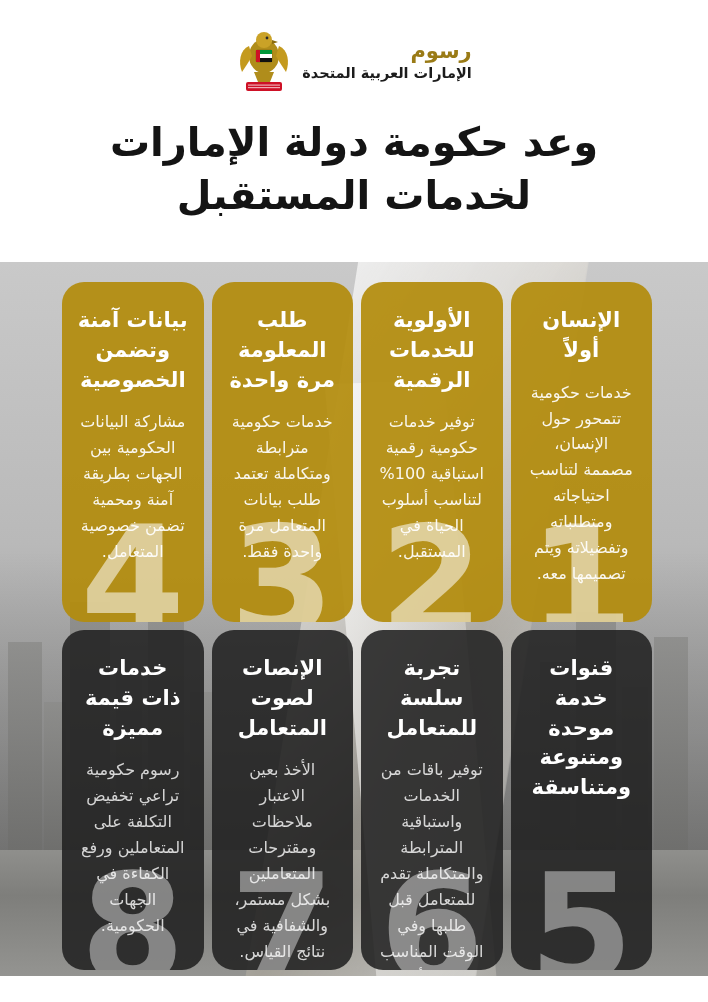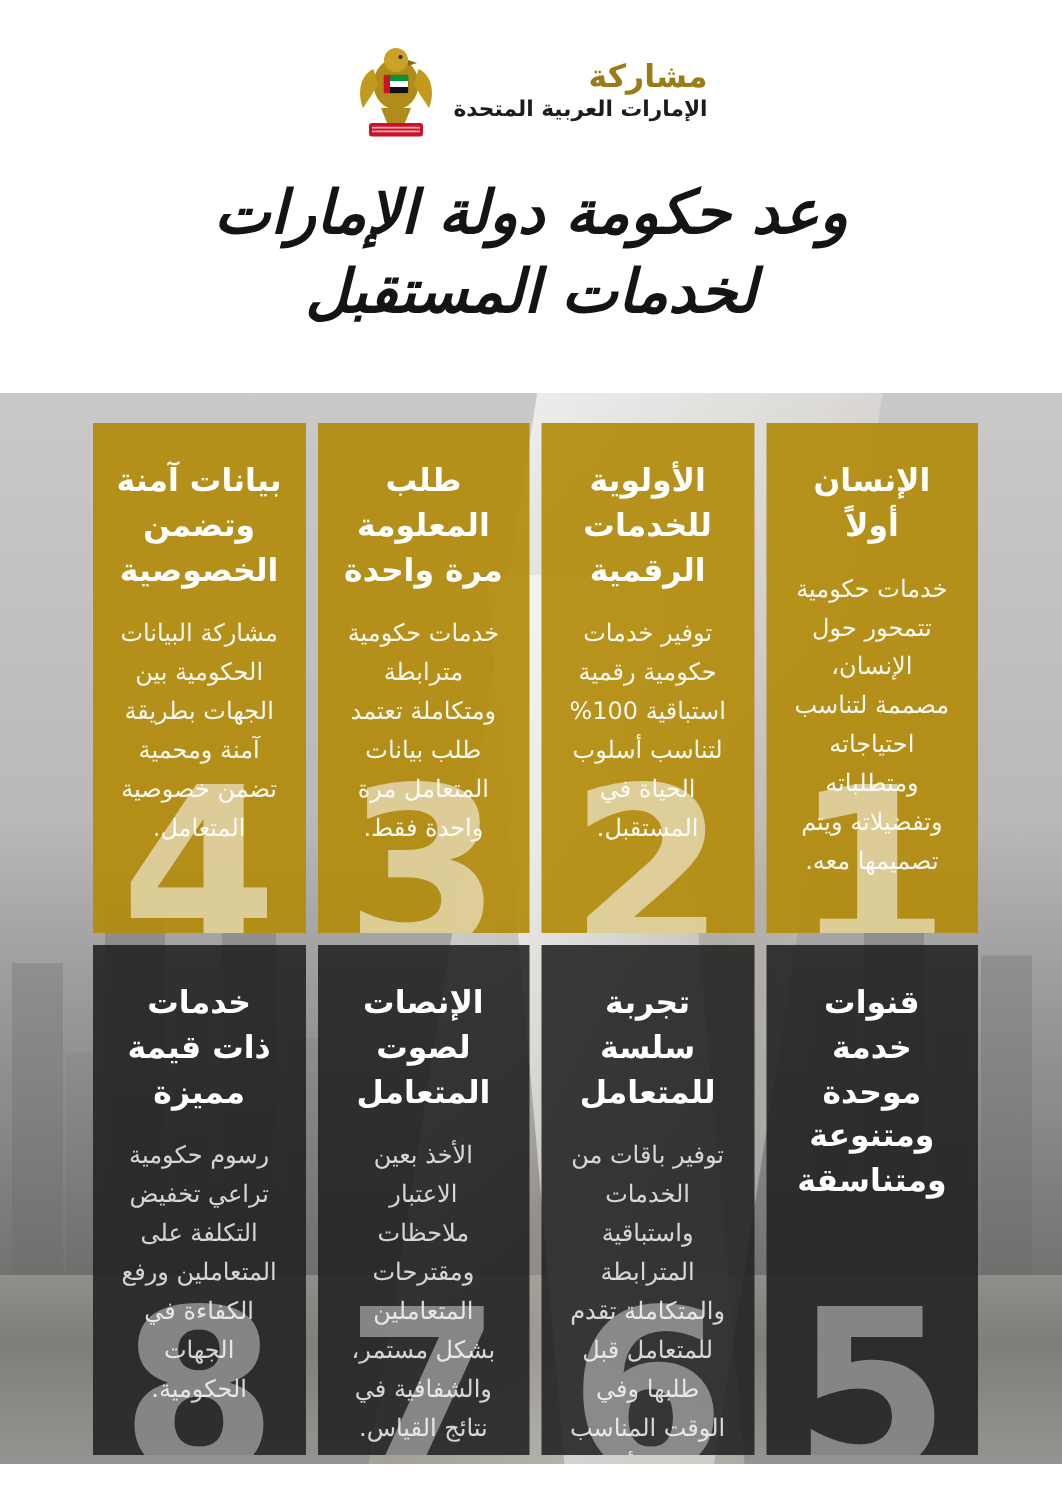--- a/index.html
+++ b/index.html
@@ -54,21 +54,21 @@
   .main-title {
     margin-top: 22px;
     text-align: center;
     color: #141414;
     font-weight: bold;
     font-size: 40px;
     line-height: 1.32;
     letter-spacing: 0px;
     padding: 0 36px;
   }
-  .main-title .ln { display: block; white-space: nowrap; font-style: italic; }
+  .main-title .ln { display: block; white-space: nowrap; }
   .main-title .ln2 { letter-spacing: 2px; }
 
   
   .photo {
     position: absolute;
     top: 262px; left: 0;
     width: 708px; height: 740px;
     overflow: hidden;
     background: #9a9a9a;
   }
@@ -123,20 +123,21 @@
     display: grid;
     grid-template-columns: repeat(4, 1fr);
     grid-auto-rows: 340px;
     gap: 8px;
   }
   .card {
     position: relative;
     padding: 24px 14px 0 14px;
     overflow: hidden;
     text-align: center;
+    border-radius: 22px;
   }
   .card.gold {
     background: rgba(179,140,13,0.93);
   }
   .card.dark {
     background: rgba(33,33,33,0.88);
   }
   .card .c-title {
     color: #ffffff;
     font-weight: bold;
@@ -197,21 +198,21 @@
           <rect x="24" y="28" width="12" height="4" fill="#ffffff"></rect>
           <rect x="24" y="32" width="12" height="4" fill="#111111"></rect>
 
           <path d="M18 46 L38 46 L34 56 L22 56 Z" fill="#b08d1b"></path>
           <rect x="10" y="56" width="36" height="9" rx="2" fill="#ce1126"></rect>
           <rect x="12" y="58.5" width="32" height="1.2" fill="#ffffff" opacity=".65"></rect>
           <rect x="12" y="61" width="32" height="1.2" fill="#ffffff" opacity=".65"></rect>
         </svg>
       </div>
       <div class="gov-text">
-        <div class="l1">مشاركة</div>
+        <div class="l1">رسوم</div>
         <div class="l2">الإمارات العربية المتحدة</div>
       </div>
     </div>
 
     <h1 class="main-title">
       <span class="ln ln1">وعد حكومة دولة الإمارات</span>
       <span class="ln ln2">لخدمات المستقبل</span>
     </h1>
   </div>
 

